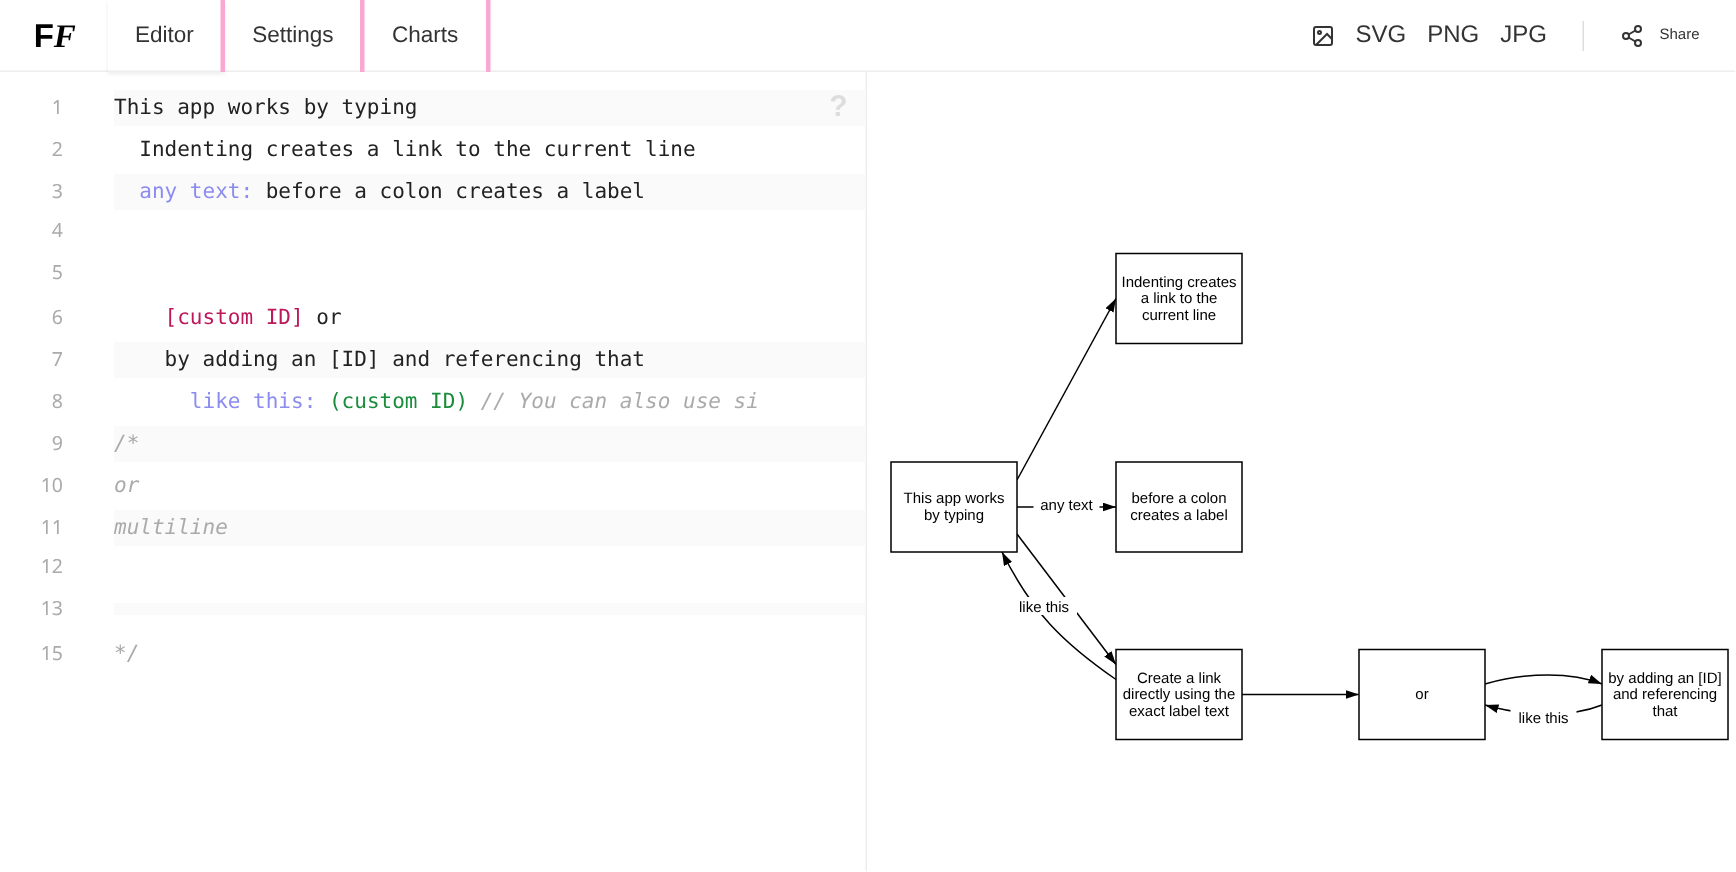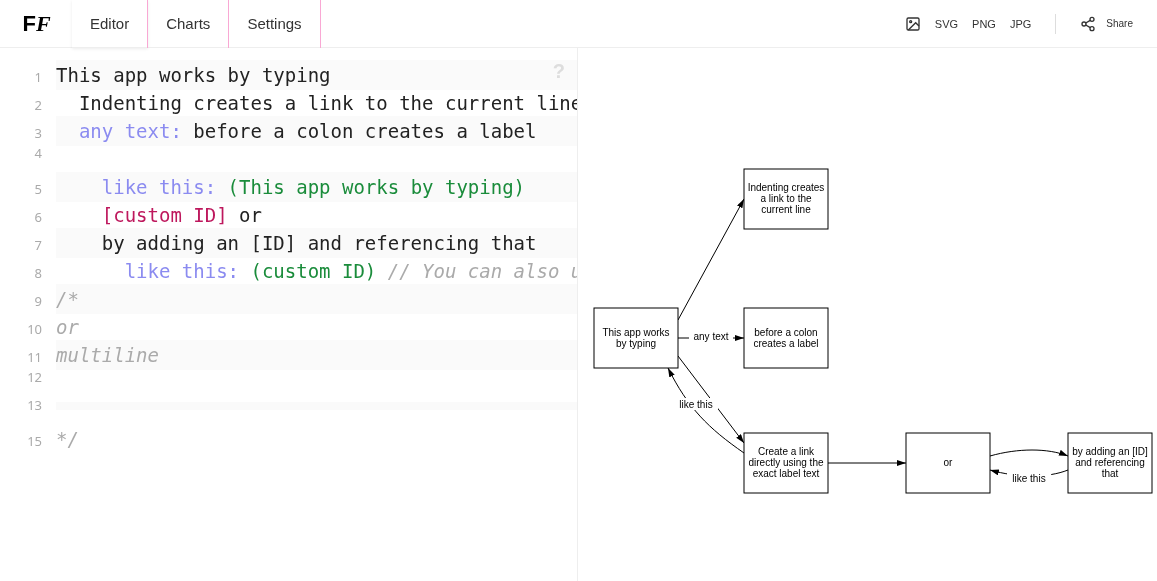--- a/index.html
+++ b/index.html
@@ -1,36 +1,36 @@
 <!DOCTYPE html>
 <html><head>
 <meta charset="utf-8">
 <style>
 * { margin: 0; padding: 0; box-sizing: border-box; }
 body { font-family: -apple-system, BlinkMacSystemFont, "Segoe UI", sans-serif; width: 1157px; height: 581px; overflow: hidden; background: #fff; }
 .header { display: flex; align-items: center; height: 48px; border-bottom: 1px solid #eee; }
 .logo { width: 72px; display: flex; align-items: center; justify-content: center; font-size: 22px; font-weight: 700; letter-spacing: -1px; }
 .logo .f2 { font-style: italic; font-family: Georgia, serif; font-weight: 700; margin-left: 1px; }
 .tabs { display: flex; }
-.tab { padding: 0 18px; height: 48px; display: flex; align-items: center; font-size: 15px; color: #333; cursor: pointer; border-right: 1px solid #f9a8d4; }
+.tab { padding: 0 18px; height: 48px; display: flex; align-items: center; font-size: 15px; color: #333; cursor: pointer; border-right: 3px solid #f9a8d4; }
 .tab.active { box-shadow: 0 1px 3px rgba(0,0,0,0.08); }
 .spacer { flex: 1; }
 .actions { display: flex; align-items: center; gap: 16px; padding-right: 24px; }
-.export-group { display: flex; align-items: center; gap: 14px; font-size: 11px; color: #333; }
+.export-group { display: flex; align-items: center; gap: 14px; font-size: 16px; color: #333; }
 .divider { width: 1px; height: 20px; background: #ddd; margin: 0 8px; }
 .share-group { display: flex; align-items: center; gap: 10px; font-size: 10px; color: #333; cursor: pointer; }
 .icon-sm { width: 16px; height: 16px; }
 .main { display: flex; height: calc(581px - 48px); }
 .editor-pane { width: 578px; border-right: 1px solid #eee; position: relative; overflow: hidden; }
 .help-badge { position: absolute; top: 12px; right: 12px; color: #ddd; font-size: 20px; font-weight: 700; }
 .code-lines { padding-top: 12px; }
 .line { display: flex; align-items: baseline; height: 28px; }
 .line:nth-child(odd) .line-content { background: #fafafa; }
 .gutter { width: 56px; text-align: right; padding-right: 14px; color: #aaa; font-size: 13px; font-family: system-ui; }
-.line-content { flex: 1; font-family: "SF Mono", Menlo, Consolas, monospace; font-size: 19px; color: #222; white-space: pre; padding: 4px 0; overflow: hidden; }
+.line-content { flex: 1; font-family: "SF Mono", Menlo, Consolas, monospace; font-size: 14px; color: #222; white-space: pre; padding: 4px 0; overflow: hidden; margin-left: 20px; }
 .tok-label { color: #8b8bf0; }
 .tok-ref { color: #1a8c3b; }
 .tok-id { color: #be185d; }
 .tok-comment { color: #aaa; font-style: italic; }
 .diagram-pane { flex: 1; position: relative; }
 .diagram-pane svg { width: 100%; height: 100%; }
 .node-rect { fill: #fff; stroke: #000; stroke-width: 1; }
 .node-text { font-family: Arial, sans-serif; font-size: 10px; text-anchor: middle; }
 .edge { stroke: #000; stroke-width: 1; fill: none; }
 .edge-label { font-family: Arial, sans-serif; font-size: 10px; text-anchor: middle; }
@@ -38,22 +38,22 @@
 </head>
 <body>
 
 <div class="header">
   <div class="logo">
     <span>F</span>
       <span class="f2">F</span>
   </div>
   <div class="tabs" id="tabs-container">
       <div class="tab active">Editor</div>
+      <div class="tab">Settings</div>
       <div class="tab">Charts</div>
-      <div class="tab">Settings</div>
     </div>
   <div class="spacer"></div>
   <div class="actions">
     <div class="export-group">
       <svg class="icon-sm" viewBox="0 0 24 24" fill="none" stroke="#333" stroke-width="2">
           <rect x="3" y="3" width="18" height="18" rx="2"></rect>
           <circle cx="8.5" cy="8.5" r="1.5"></circle>
           <path d="M21 15l-5-5L5 21"></path>
         </svg>
       <span>SVG</span>
@@ -88,21 +88,20 @@
         </div>
         <div class="line">
           <div class="gutter">3</div>
           <div class="line-content">  <span class="tok-label">any text:</span><span> before a colon creates a label</span></div>
         </div>
         <div class="line">
           <div class="gutter">4</div>
         </div>
         <div class="line">
           <div class="gutter">5</div>
-          <div class="line-content">    <span class="tok-label">like this:</span><span> </span><span class="tok-ref">(This app works by typing)</span></div>
         </div>
         <div class="line">
           <div class="gutter">6</div>
           <div class="line-content">    <span class="tok-id">[custom ID]</span><span> or</span></div>
         </div>
         <div class="line">
           <div class="gutter">7</div>
           <div class="line-content">    <span>by adding an [ID] and referencing that</span></div>
         </div>
         <div class="line">

